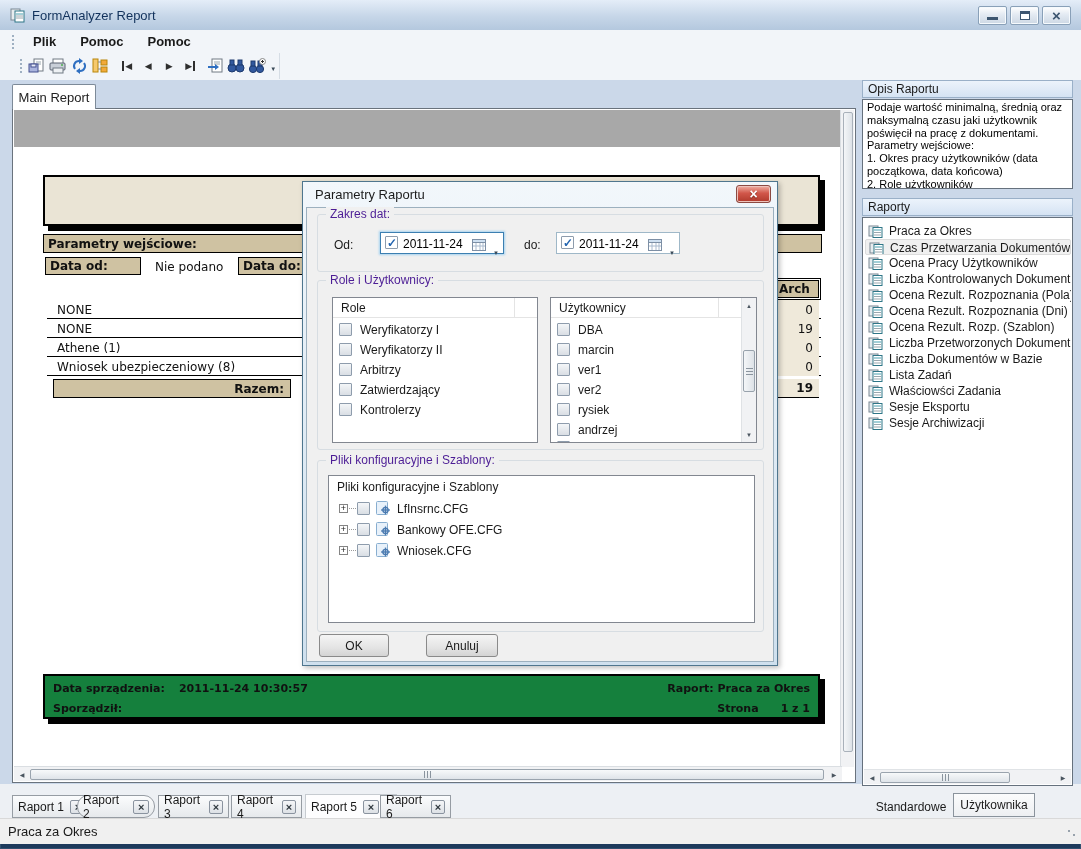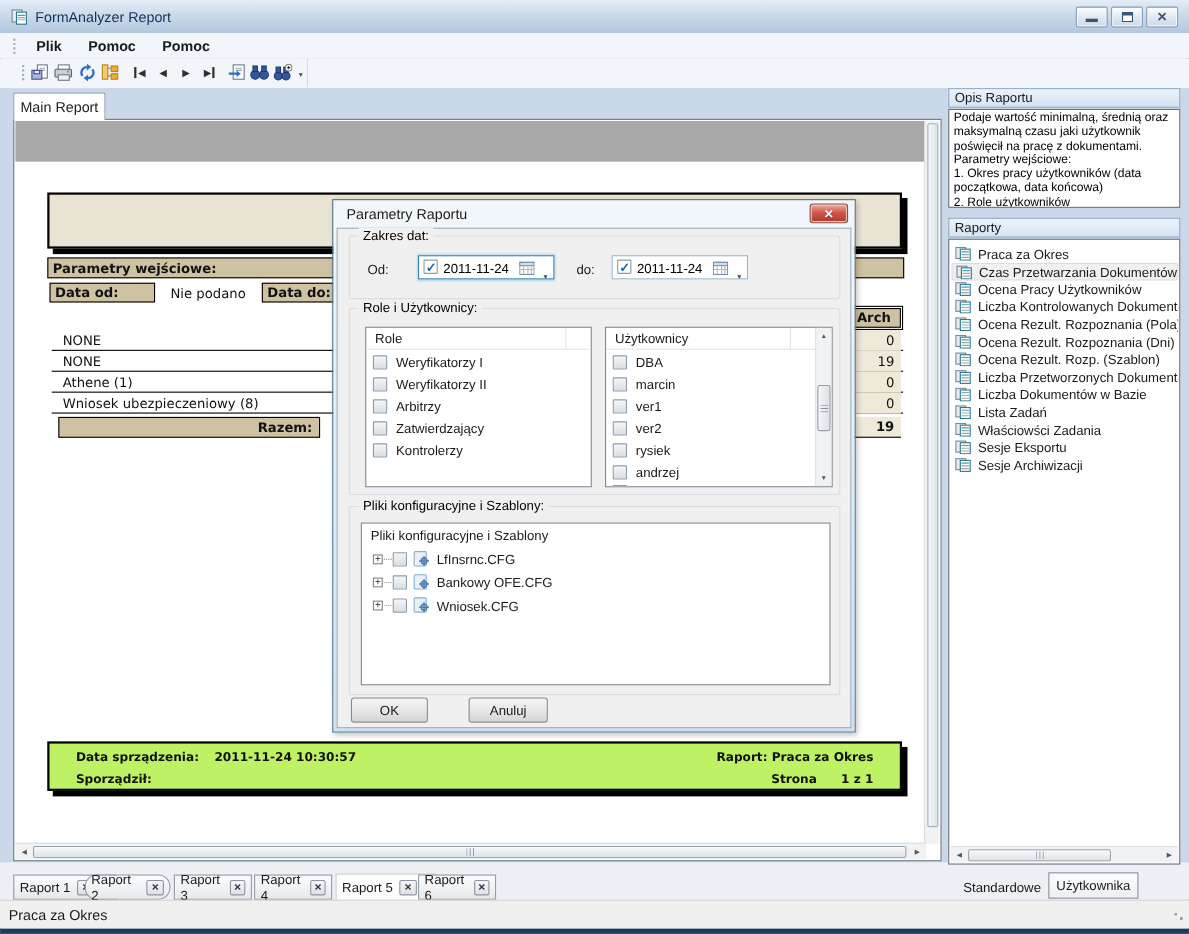--- a/index.html
+++ b/index.html
@@ -63,37 +63,37 @@
           font-size:12px;font-weight:bold;padding:1px 5px;}
   .ch-sz{left:34px;width:256px;}
   .ch-ar{left:760px;width:46px;}
   .rrow{position:absolute;left:34px;width:774px;height:19px;border-bottom:1px solid #000;font-size:12px;}
   .rrow .nm{position:absolute;left:10px;top:3px;}
   .rrow .ac{position:absolute;left:726px;top:0;width:46px;height:19px;background:#efe9da;text-align:right;padding:3px 6px 0 0;}
   .razembox{position:absolute;left:40px;top:270px;width:238px;height:19px;background:#cfc2a2;border:1px solid #000;
             font-size:12px;font-weight:bold;text-align:right;padding:2px 6px 0 0;}
   .totalcell{position:absolute;left:760px;top:270px;width:46px;height:19px;background:#efe9da;border-bottom:1px solid #000;
              font-size:12px;font-weight:bold;text-align:right;padding:2px 6px 0 0;}
-  .footerbox{position:absolute;left:30px;top:565px;width:777px;height:45px;background:#bef264;border:2px solid #000;box-shadow:5px 5px 0 #000;
-             font-size:11px;font-weight:bold;padding:6px 24px;}
+  .footerbox{position:absolute;left:30px;top:565px;width:777px;height:45px;background:#15803d;border:2px solid #000;box-shadow:5px 5px 0 #000;
+             font-size:11px;font-weight:bold;padding:6px 8px;}
   .frow{display:flex;justify-content:space-between;margin-bottom:7px;}
   .fl .v{margin-left:14px;font-weight:bold;}
   .pgv{margin-left:22px;}
 
   
   .dialog{position:absolute;left:302px;top:181px;width:476px;height:485px;z-index:50;
           background:linear-gradient(#f2f7fb,#cfe0ee);border:1px solid #4f768e;box-shadow:2px 2px 5px rgba(0,0,0,.25);}
   .dlg-title{height:25px;display:flex;align-items:center;font-size:13px;color:#1c1c1c;padding-left:12px;position:relative;}
   .dlg-close{position:absolute;right:6px;top:3px;width:35px;height:18px;border:1px solid #8c4a42;border-radius:3px;
              background:linear-gradient(#f0b0a4,#d1574a 45%,#b03a2c);display:flex;align-items:center;justify-content:center;
              box-shadow:inset 0 0 0 1px #eec3bb;cursor:pointer;}
   .dlg-close .gx::before{content:"×";color:#fff;font-weight:bold;font-size:14px;line-height:12px;text-shadow:0 1px 1px #7a2318;}
   .dlg-body{position:absolute;left:3px;right:3px;top:25px;bottom:3px;background:#f0f0f0;border:1px solid #9cb0be;}
   .group{position:absolute;border:1px solid #d7dde2;border-radius:3px;}
-  .legend{position:absolute;top:-8px;left:8px;background:#f0f0f0;padding:0 4px;font-size:12px;color:#000000;}
+  .legend{position:absolute;top:-8px;left:8px;background:#f0f0f0;padding:0 4px;font-size:12px;color:#4c1d95;}
   .g1{left:10px;top:6px;width:447px;height:58px;}
   .g2{left:10px;top:72px;width:447px;height:170px;}
   .g3{left:10px;top:252px;width:447px;height:172px;}
   .dlbl{position:absolute;font-size:12px;color:#1b1b1b;}
   .datefield{position:absolute;width:124px;height:22px;background:#fff;border:1px solid #9fb8c8;}
   .datefield.focus{border:1px solid #3c7fb1;box-shadow:0 0 2px 1px #a6d2ef;}
   .datefield .dtext{position:absolute;left:22px;top:4px;font-size:12px;}
   .cb{position:absolute;width:13px;height:13px;border:1px solid #8e9cac;border-radius:1px;background:linear-gradient(#f4f6f8,#d9dee4);}
   .cb.checked{background:#fff;}
   .cb.checked::before{content:"✓";position:absolute;left:1px;top:-1px;color:#2465b0;font-size:12px;font-weight:bold;}

